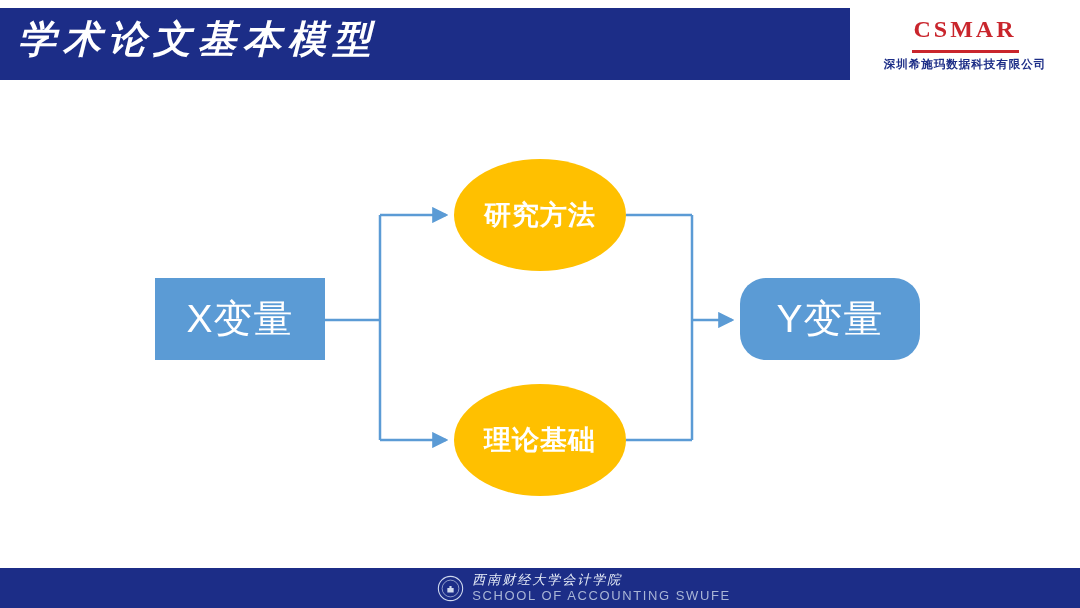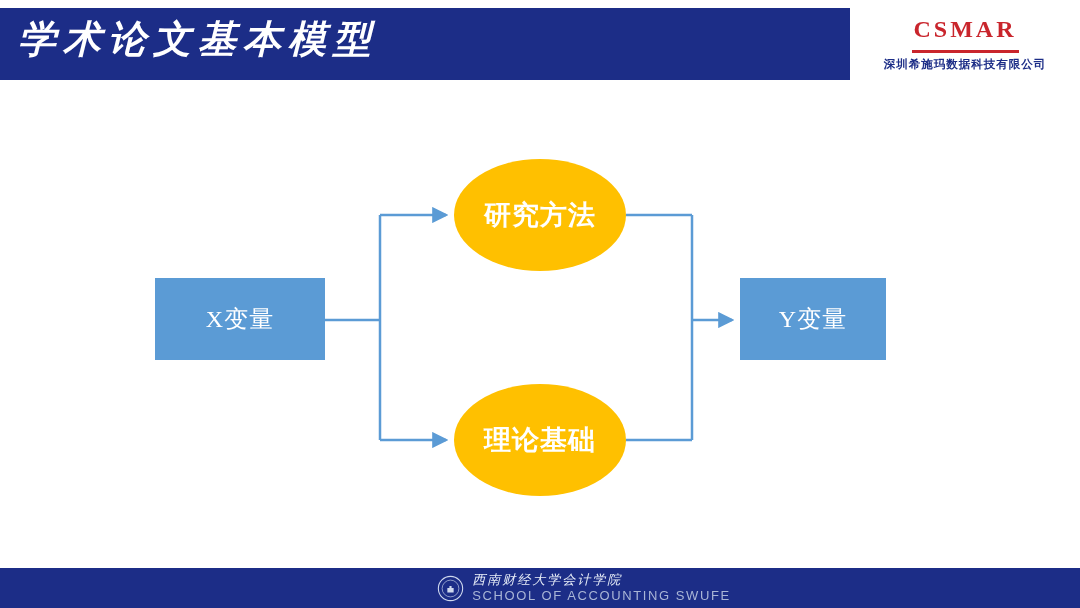--- a/index.html
+++ b/index.html
@@ -46,25 +46,25 @@
   .diagram { position: absolute; top: 72px; left: 0; width: 1080px; height: 496px; }
   .connectors { position: absolute; left: 0; top: 0; width: 1080px; height: 496px; }
   .conn { fill: none; stroke: var(--arrow-blue, #5B9BD5); stroke-width: 2.5; }
   .arrowhead { fill: var(--arrow-blue, #5B9BD5); }
 
   .rect-node {
     position: absolute; width: 170px; height: 82px;
     background: var(--node-blue, #5B9BD5);
     display: flex; align-items: center; justify-content: center;
     color: #ffffff;
-    font-family: Liberation Serif, serif;
-    font-size: 24px; letter-spacing: 1px;
+    font-family: Liberation Sans, sans-serif;
+    font-size: 39px; letter-spacing: 1px;
   }
   .node-x { left: 155px; top: 206px; }
-  .node-y { left: 740px; top: 206px; width: 146px; }
+  .node-y { left: 740px; top: 206px; width: 180px; border-radius: 26px; }
 
   .ellipse-node {
     position: absolute; width: 172px; height: 112px;
     border-radius: 50%;
     background: var(--node-yellow, #FFC000);
     display: flex; align-items: center; justify-content: center;
     color: #ffffff; font-weight: 700; font-size: 27px; letter-spacing: 1px;
     font-family: "Liberation Sans", sans-serif;
   }
   .node-theory { left: 454px; top: 87px; }

